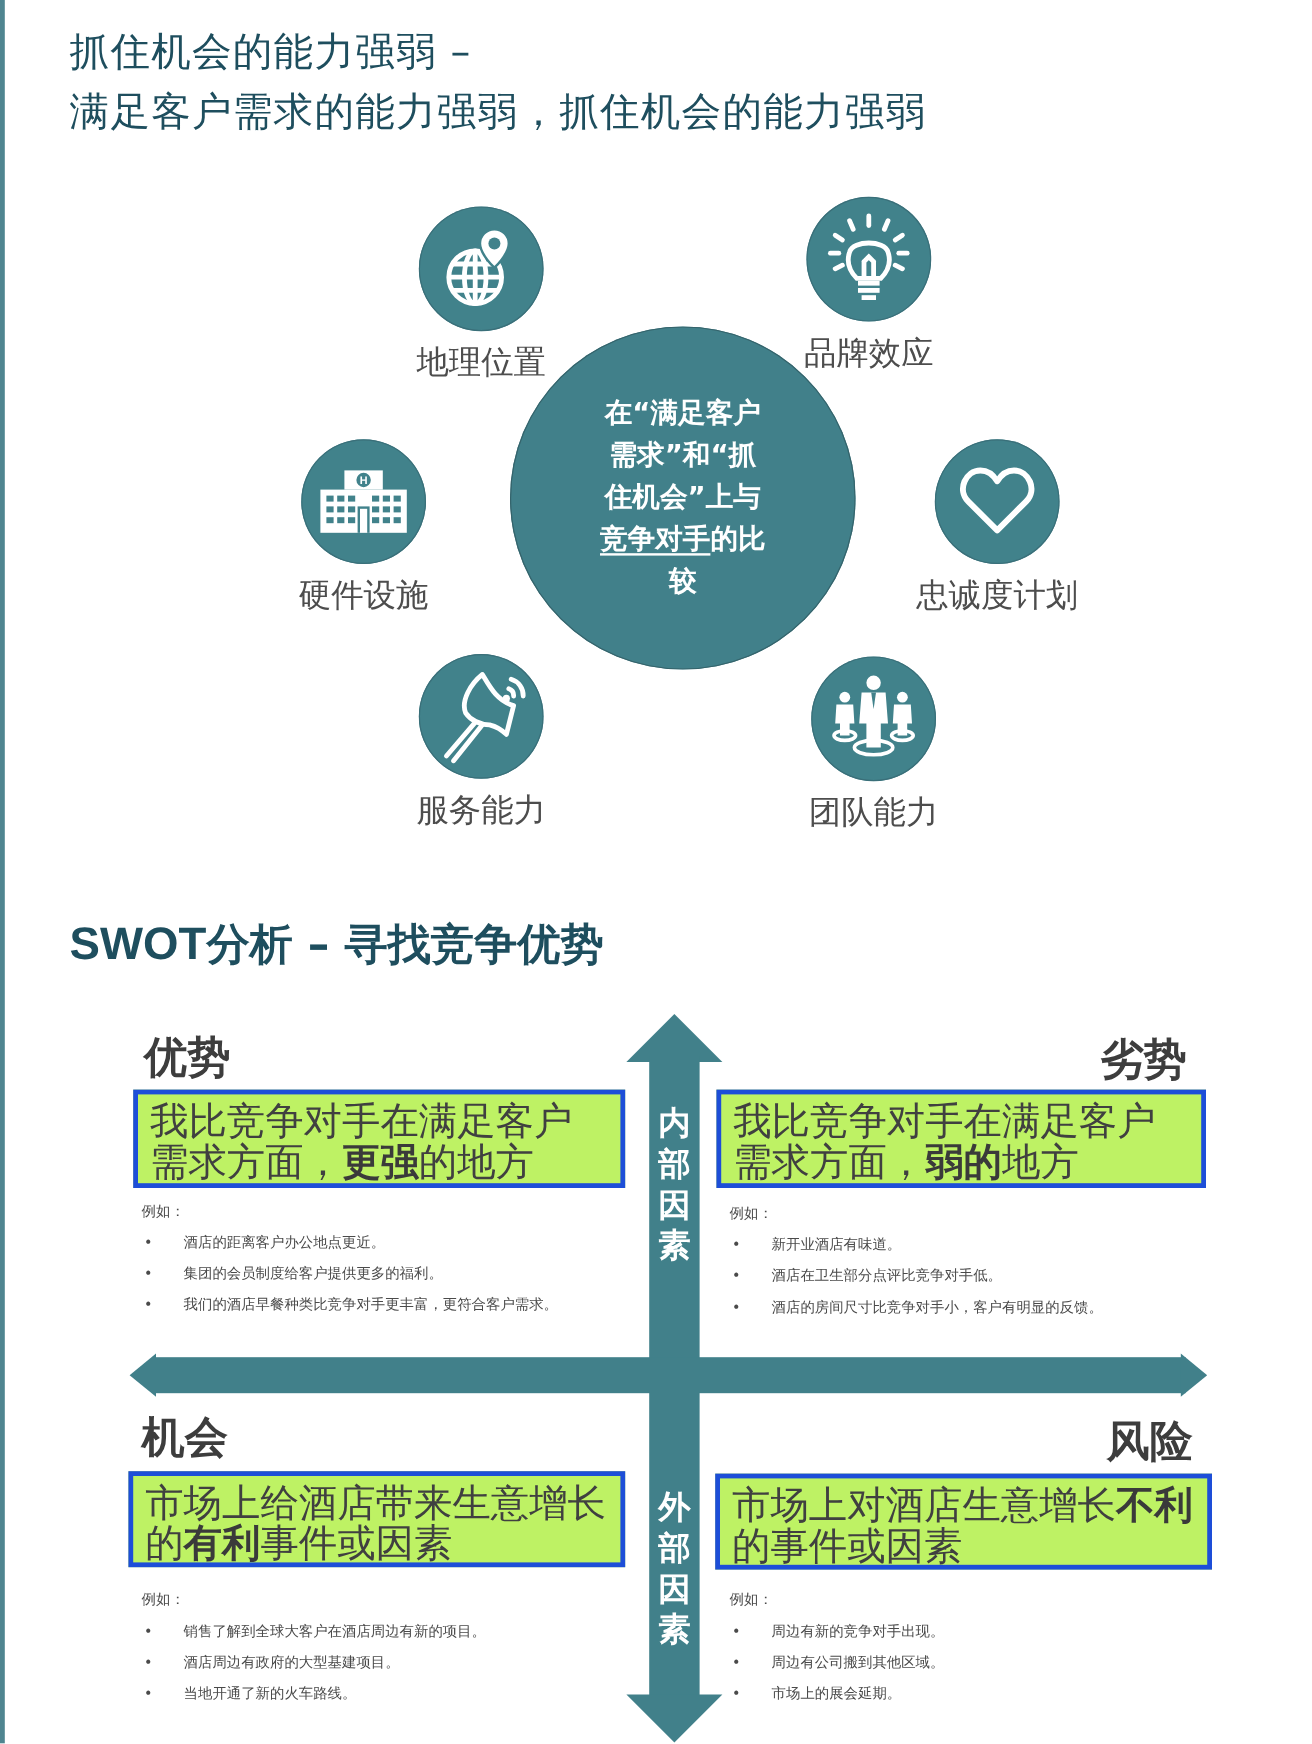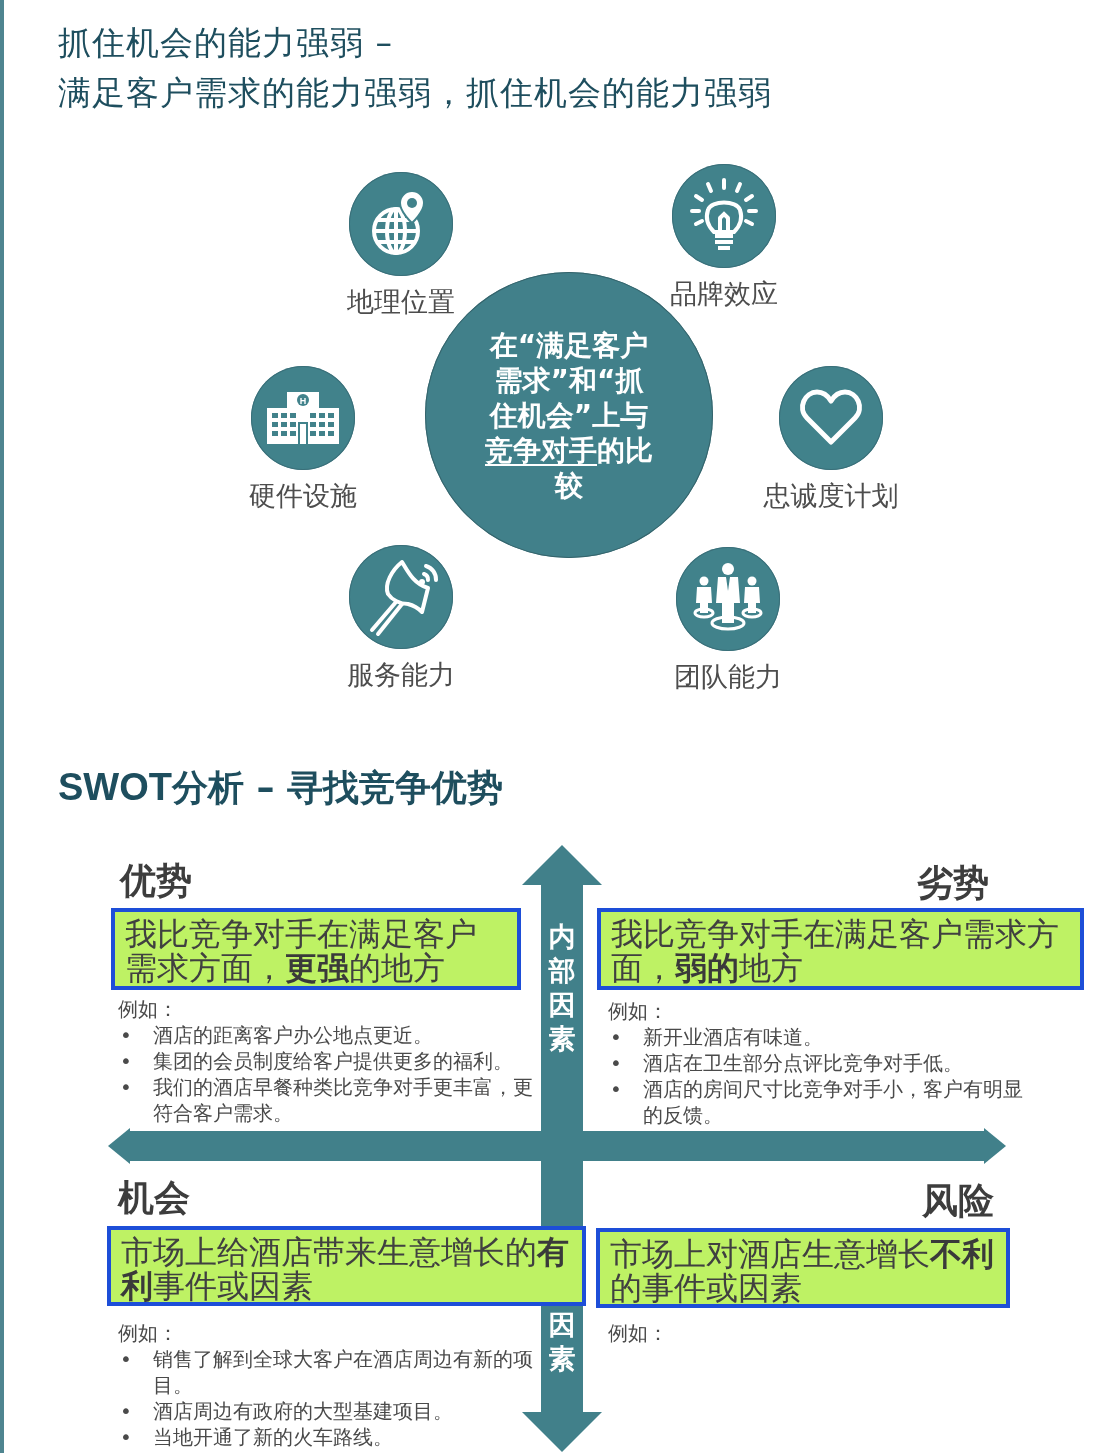--- a/index.html
+++ b/index.html
@@ -10,41 +10,41 @@
 
     .title { position: absolute; left: 58px; color: #1e4e5e; font-weight: normal; font-size: 33px; letter-spacing: 1px; line-height: 1; white-space: nowrap; }
     .title.t1 { top: 26px; }
     .title.t2 { top: 76px; }
 
     .factor { position: absolute; width: 180px; text-align: center; }
     .factor .circle { width: 104px; height: 104px; border-radius: 50%; background: #41828b; margin: 0 auto; display: flex; align-items: center; justify-content: center; box-shadow: 0 0 0 1px #3a6f79 inset; }
     .factor .label { margin-top: 8px; font-size: 27px; color: #4d4d4d; white-space: nowrap; }
 
     .hub { position: absolute; left: 425px; top: 272px; width: 288px; height: 286px; border-radius: 50%; background: #41808a; box-shadow: 0 0 0 1px #35636b inset; display: flex; align-items: center; justify-content: center; }
-    .hub-text { width: 190px; color: #ffffff; font-weight: bold; font-size: 28px; line-height: 35px; text-align: center; }
+    .hub-text { width: 190px; color: #ffffff; font-weight: bold; font-size: 23px; line-height: 35px; text-align: center; }
     .hub-text .u { text-decoration: underline; text-underline-offset: 4px; text-align: right; }
 
     .swot-title { position: absolute; left: 58px; top: 768px; font-size: 36px; color: #1e4e5e; white-space: nowrap; line-height: 1; }
     .swot-title b { font-family: "Liberation Sans", sans-serif; font-weight: bold; font-size: 38px; }
 
     .axis-v { position: absolute; left: 541px; top: 880px; width: 42px; height: 536px; background: #41808a; }
     .arrow-up { position: absolute; left: 522px; top: 845px; width: 0; height: 0; border-left: 40px solid transparent; border-right: 40px solid transparent; border-bottom: 40px solid #41808a; }
     .arrow-down { position: absolute; left: 522px; top: 1412px; width: 0; height: 0; border-left: 40px solid transparent; border-right: 40px solid transparent; border-top: 40px solid #41808a; }
     .axis-h { position: absolute; left: 128px; top: 1131px; width: 860px; height: 30px; background: #41808a; }
     .arrow-left { position: absolute; left: 108px; top: 1128px; width: 0; height: 0; border-top: 18px solid transparent; border-bottom: 18px solid transparent; border-right: 22px solid #41808a; }
     .arrow-right { position: absolute; left: 984px; top: 1128px; width: 0; height: 0; border-top: 18px solid transparent; border-bottom: 18px solid transparent; border-left: 22px solid #41808a; }
 
     .axis-label { position: absolute; left: 545px; width: 34px; color: #ffffff; font-weight: bold; font-size: 27px; line-height: 34px; text-align: center; }
     .axis-label.internal { top: 920px; }
     .axis-label.external { top: 1240px; }
 
     .q-title { position: absolute; font-size: 36px; font-weight: bold; color: #3d3d3d; line-height: 1; white-space: nowrap; font-family: Liberation Mono, monospace; }
     .q-box { position: absolute; border: 4px solid #1d4ed8; background: #bef264; padding: 5px 10px; font-size: 32px; line-height: 34px; color: #404040; }
     .q-box b { color: #3a3a3a; }
-    .q-eg { position: absolute; font-size: 20px; color: #4a4a4a; line-height: 26px; }
+    .q-eg { position: absolute; font-size: 12px; color: #4a4a4a; line-height: 26px; }
     .q-eg .eg-title { display: block; }
     .q-eg ul { list-style: none; }
     .q-eg li { position: relative; padding-left: 35px; }
     .q-eg li::before { content: "•"; position: absolute; left: 2px; top: 0; }
   </style>
 </head>
 <body>
 
 <div class="left-rail"></div>
 
@@ -213,44 +213,49 @@
 <div class="q-eg" style="left:118px; top:996px; width:425px;">
   <span class="eg-title">例如：</span>
   <ul>
     <li>酒店的距离客户办公地点更近。</li>
     <li>集团的会员制度给客户提供更多的福利。</li>
     <li>我们的酒店早餐种类比竞争对手更丰富，更符合客户需求。</li>
   </ul>
 </div>
 
 <div class="q-title" style="left:917px; top:868px;">劣势</div>
-<div class="q-box" style="left:597px; top:908px; width:487px; height:82px;">
+<div class="q-box" style="left:597px; top:908px; width:408px; height:82px;">
   <span>我比竞争对手在满足客户需求方面，</span><b>弱的</b><span>地方</span>
 </div>
 <div class="q-eg" style="left:608px; top:998px; width:415px;">
   <span class="eg-title">例如：</span>
   <ul>
     <li>新开业酒店有味道。</li>
     <li>酒店在卫生部分点评比竞争对手低。</li>
     <li>酒店的房间尺寸比竞争对手小，客户有明显的反馈。</li>
   </ul>
 </div>
 
 <div class="q-title" style="left:118px; top:1183px;">机会</div>
-<div class="q-box" style="left:107px; top:1226px; width:479px; height:80px;">
+<div class="q-box" style="left:107px; top:1226px; width:414px; height:80px;">
   <span>市场上给酒店带来生意增长的</span><b>有利</b><span>事件或因素</span>
 </div>
 <div class="q-eg" style="left:118px; top:1320px; width:420px;">
   <span class="eg-title">例如：</span>
   <ul>
     <li>销售了解到全球大客户在酒店周边有新的项目。</li>
     <li>酒店周边有政府的大型基建项目。</li>
     <li>当地开通了新的火车路线。</li>
   </ul>
 </div>
 
 <div class="q-title" style="left:922px; top:1186px;text-align:center;">风险</div>
 <div class="q-box" style="left:596px; top:1228px; width:414px; height:80px;">
   <span>市场上对酒店生意增长</span><b>不利</b><span>的事件或因素</span>
 </div>
 <div class="q-eg" style="left:608px; top:1320px; width:415px;">
   <span class="eg-title">例如：</span>
+  <ul>
+    <li>周边有新的竞争对手出现。</li>
+    <li>周边有公司搬到其他区域。</li>
+    <li>市场上的展会延期。</li>
+  </ul>
 </div>
 
 </body></html>

